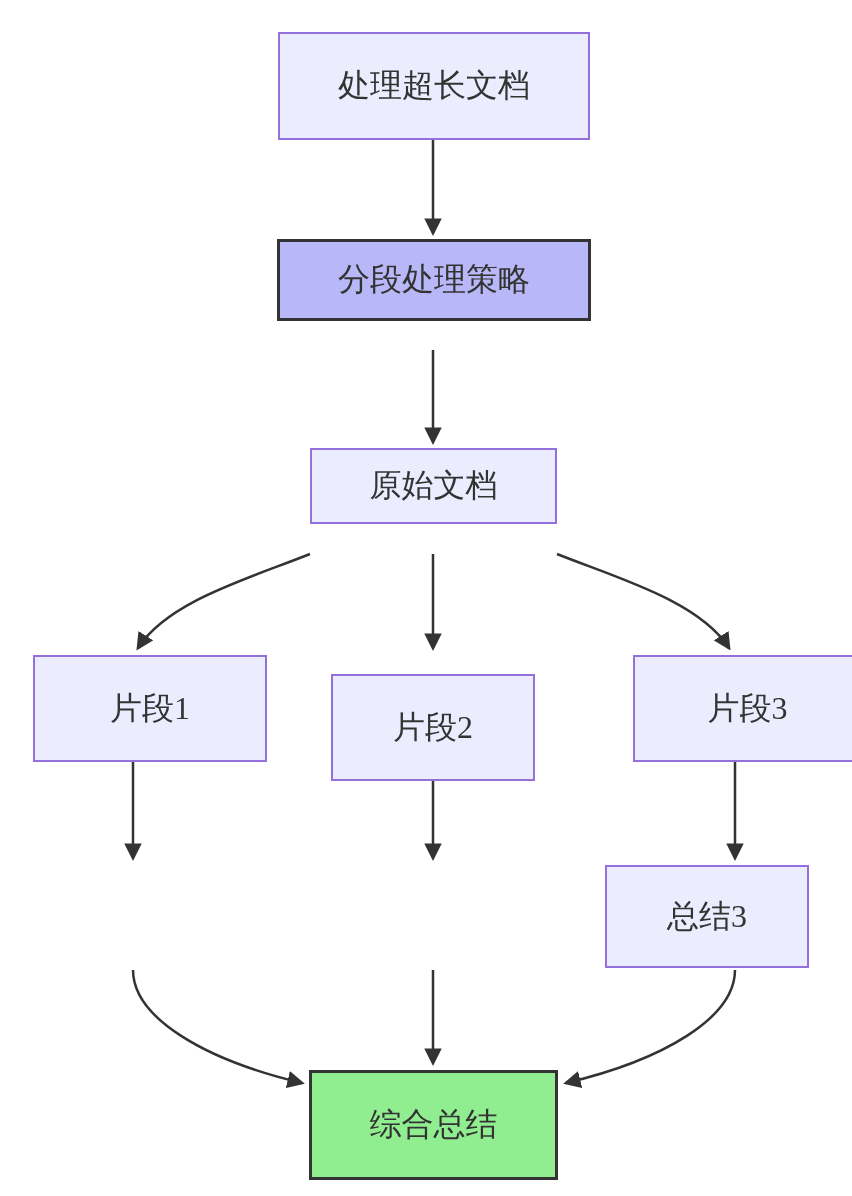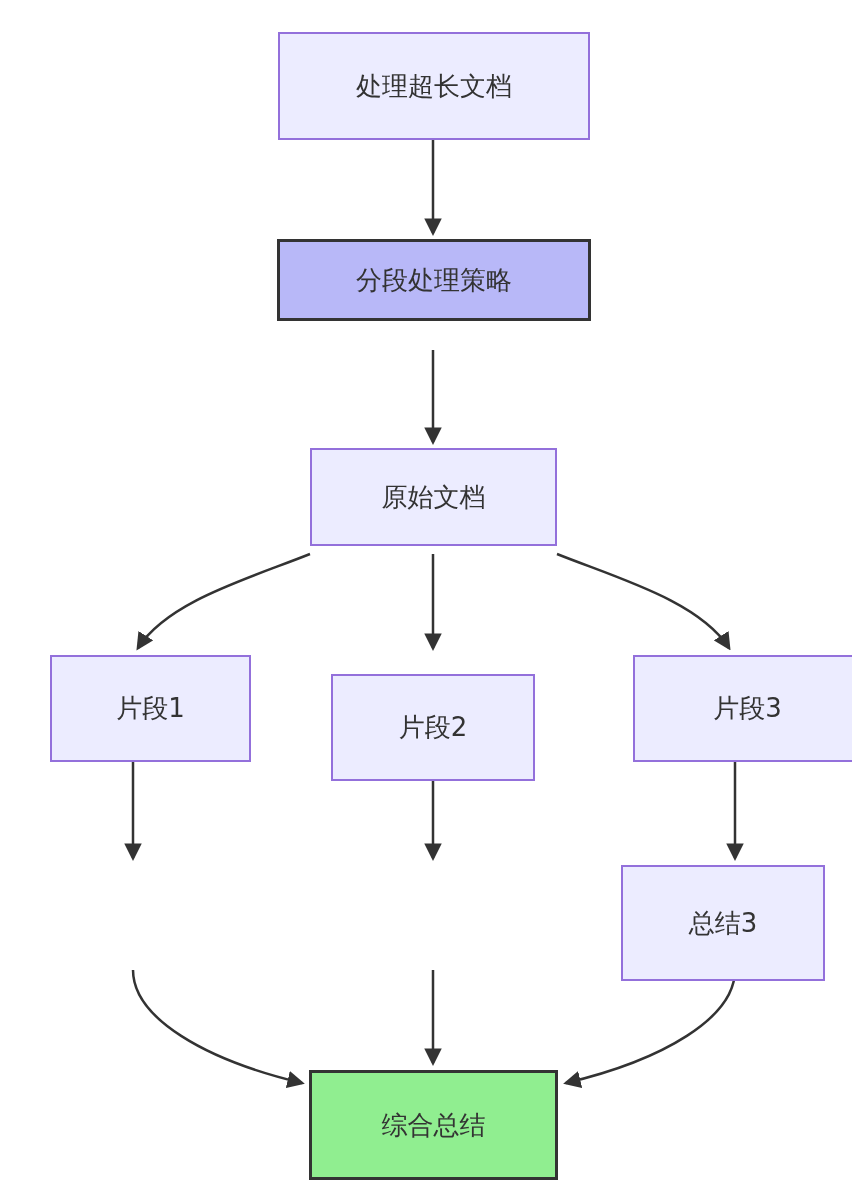--- a/index.html
+++ b/index.html
@@ -37,24 +37,25 @@
     stroke: var(--edge);
     stroke-width: 2.5px;
   }
   .arrow-head { fill: var(--edge); }
   .node {
     position: absolute;
     display: flex;
     align-items: center;
     justify-content: center;
     text-align: center;
-    font-size: 26px;
+    font-size: 32px;
     color: var(--text);
     background: var(--node-fill);
     border: 2px solid var(--node-border);
+    font-family: Liberation Serif, serif;
   }
   .node--strategy {
     background: var(--strategy-fill);
     border: 3.5px solid var(--strategy-border);
   }
   .node--final {
     background: var(--final-fill);
     border: 3.5px solid var(--final-border);
   }
 </style>
@@ -83,39 +84,39 @@
   </svg>
 
   <div class="node" style="left:278px; top:32px; width:312px; height:108px;">
     <span>处理超长文档</span>
   </div>
 
   <div class="node node--strategy" style="left:277px; top:239px; width:314px; height:82px;text-align:center;">
     <span>分段处理策略</span>
   </div>
 
-  <div class="node" style="left:310px; top:448px; width:247px; height:98px;">
+  <div class="node" style="left:310px; top:448px; width:247px; height:76px;">
     <span>原始文档</span>
   </div>
 
-  <div class="node" style="left:50px; top:655px; width:201px; height:107px;">
+  <div class="node" style="left:33px; top:655px; width:234px; height:107px;">
     <span>片段1</span>
   </div>
 
   <div class="node" style="left:331px; top:655px; width:204px; height:107px;margin-top:19px;">
     <span>片段2</span>
   </div>
 
   <div class="node" style="left:633px; top:655px; width:229px; height:107px;">
     <span>片段3</span>
   </div>
 
 
 
-  <div class="node" style="left:621px; top:865px; width:204px; height:116px;">
+  <div class="node" style="left:605px; top:865px; width:204px; height:103px;">
     <span>总结3</span>
   </div>
 
   <div class="node node--final" style="left:309px; top:1070px; width:249px; height:110px;">
     <span>综合总结</span>
   </div>
 
 </div>
 
 </body></html>

